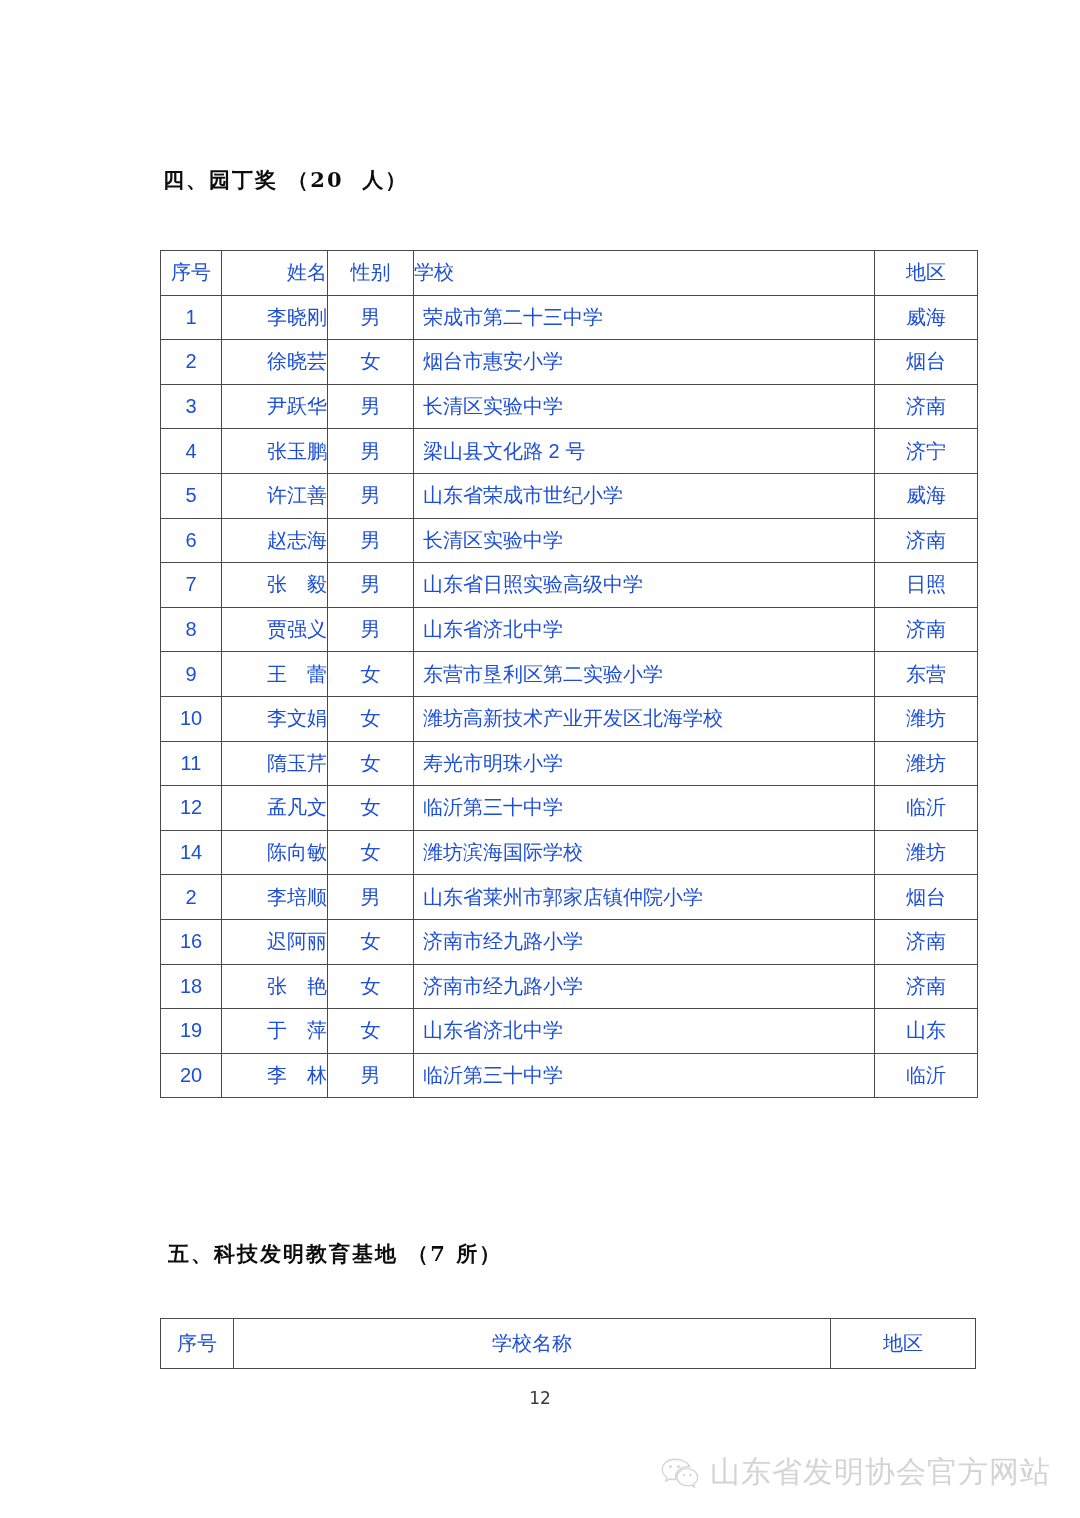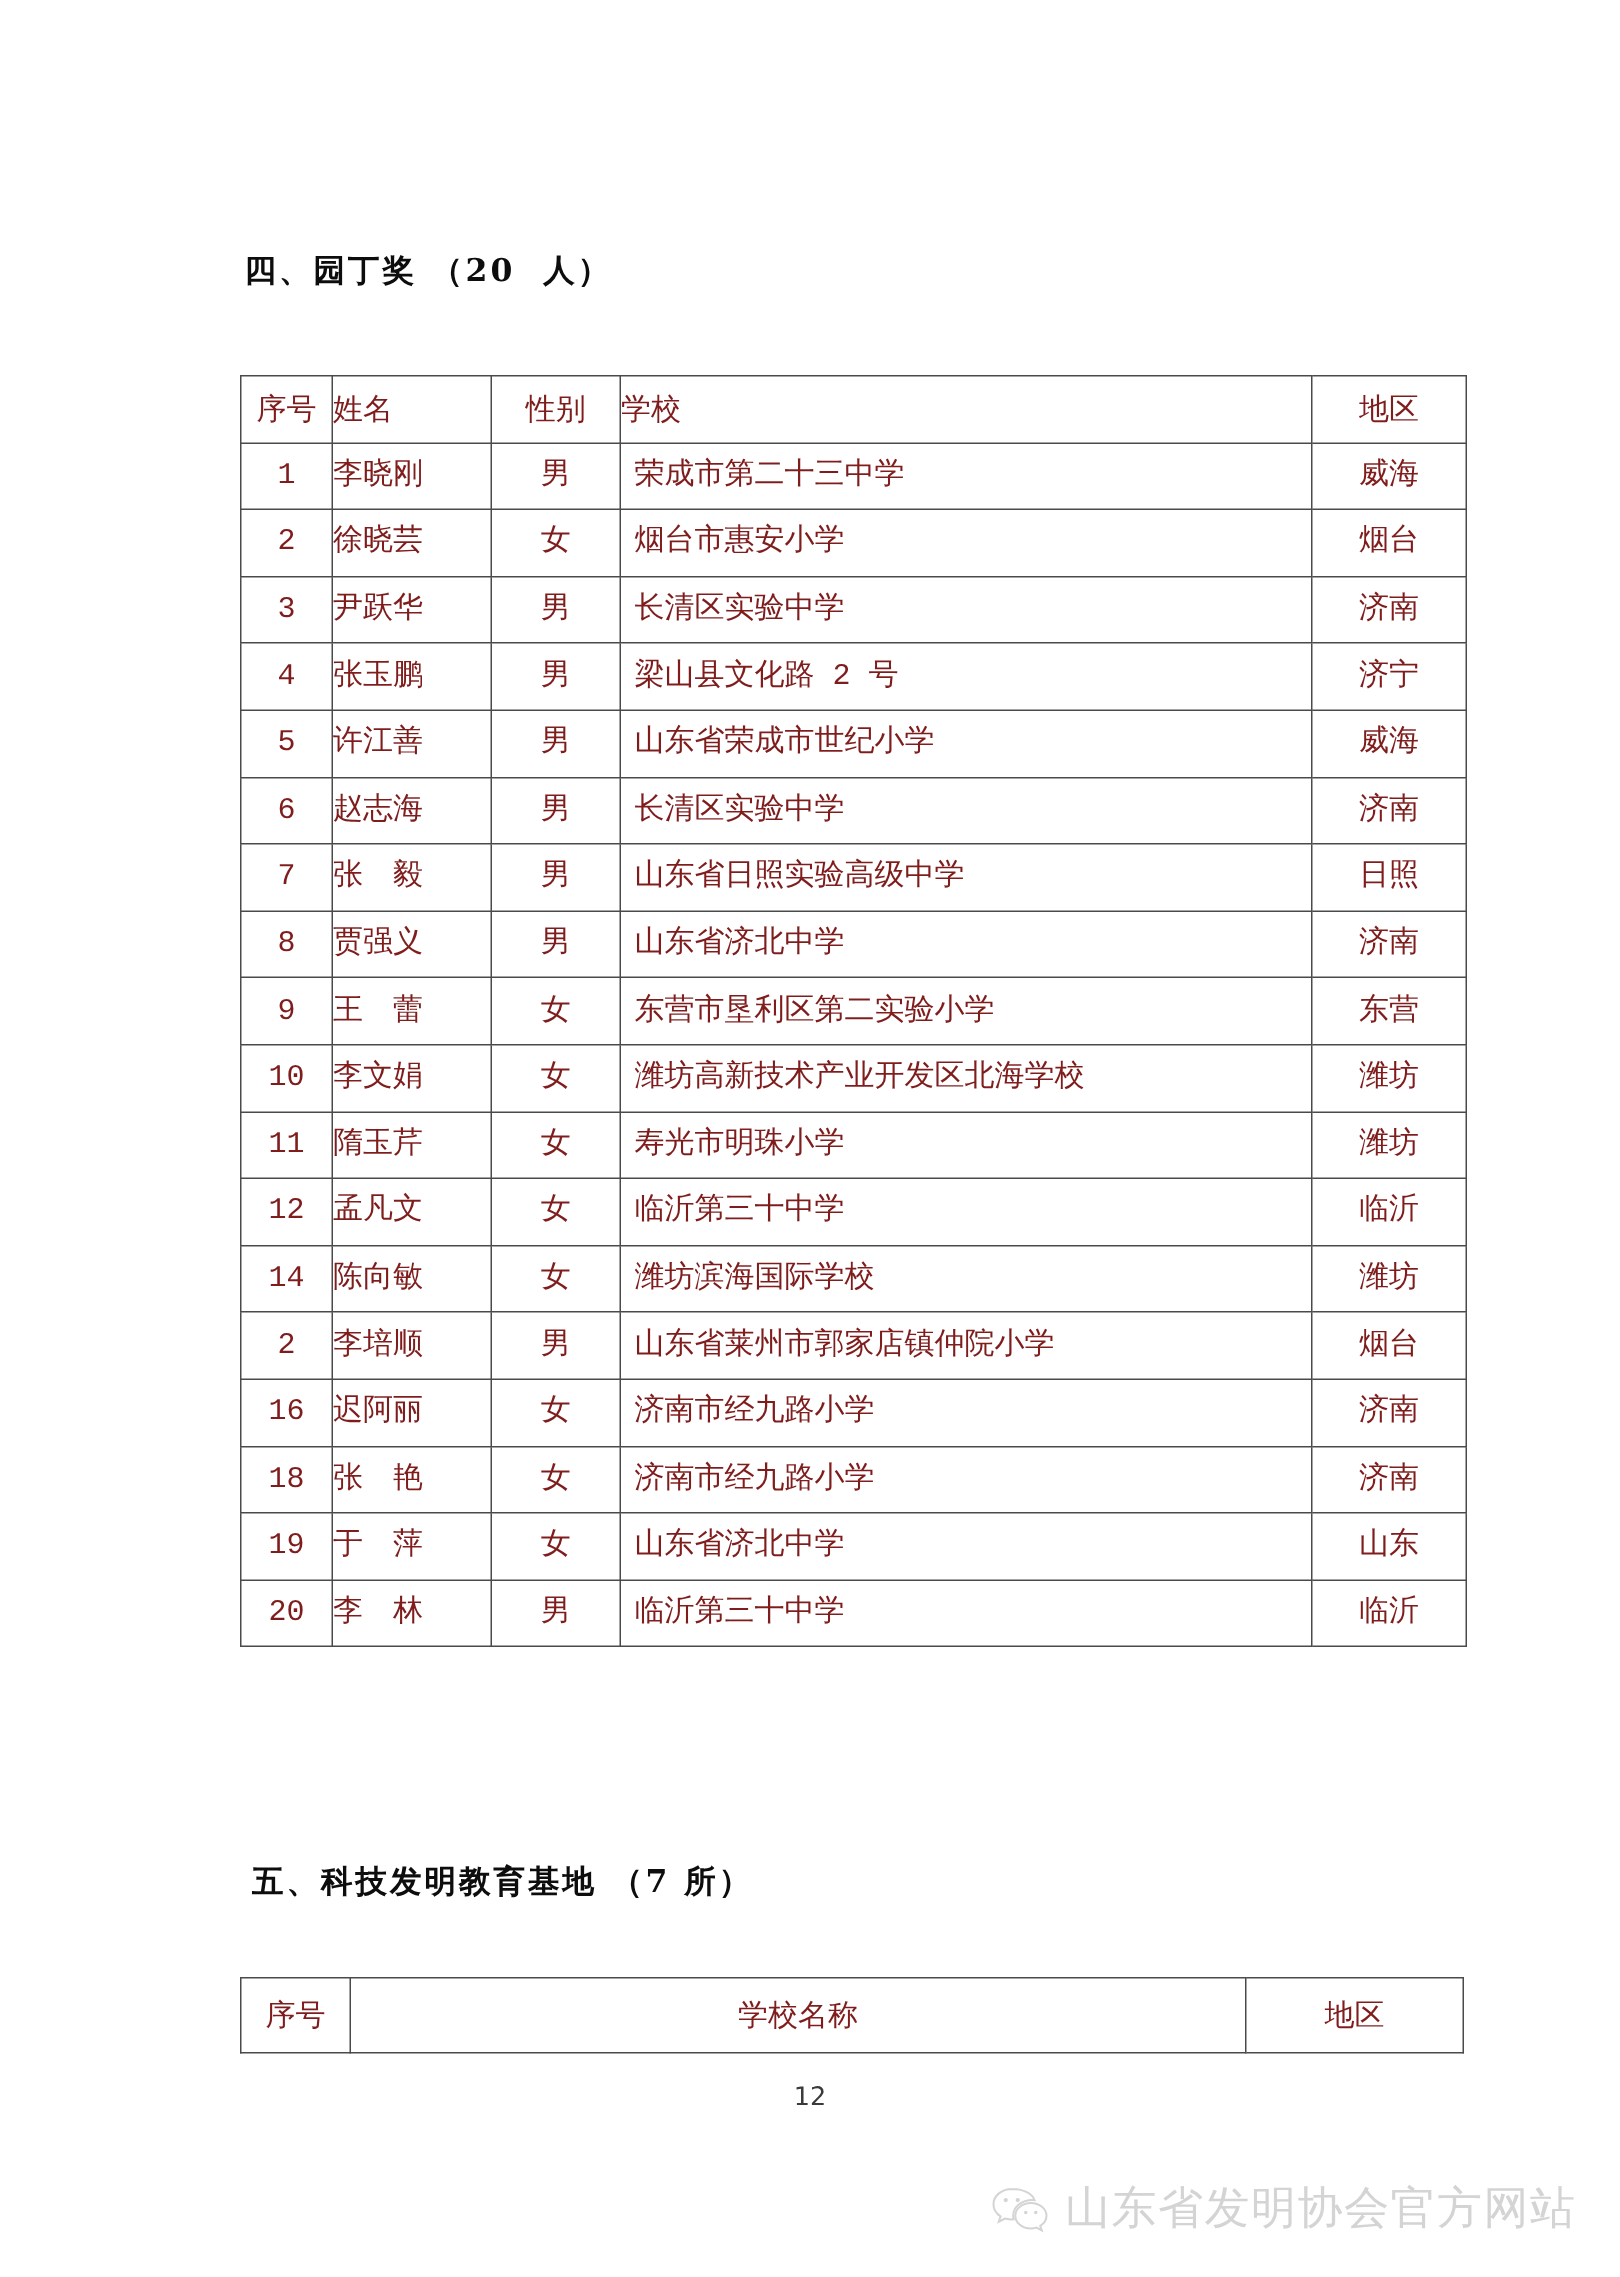--- a/index.html
+++ b/index.html
@@ -33,39 +33,39 @@
     white-space: pre;
   }
   #heading-four { left: 163px; top: 166px; }
   #heading-five { left: 168px; top: 1240px; }
 
   
   .doc-table {
     position: absolute;
     border-collapse: collapse;
     table-layout: fixed;
-    font-family: Liberation Mono, monospace;
+    font-family: Liberation Sans, sans-serif;
     font-size: 20px;
-    color: #7f1d1d;
+    color: #1d4ed8;
     background: #fff;
   }
   .doc-table td, .doc-table th {
     border: 1.6px solid #4a4a4a;
     padding: 0;
     font-weight: normal;
     background: #fff;
   }
 
   #table-gardener {
     left: 160px;
     top: 250px;
     width: 812px;
   }
   #table-gardener .c-no     { width: 60px;  text-align: center; }
-  #table-gardener .c-name   { width: 105px; text-align: left; }
+  #table-gardener .c-name   { width: 105px; text-align: right; }
   #table-gardener .c-gender { width: 85px;  text-align: center; }
   #table-gardener .c-school { width: 460px; text-align: left; padding-left: 9px; }
   #table-gardener .c-region { width: 102px; text-align: center; }
   #table-gardener tr { height: 44.6px; }
   #table-gardener thead td { text-align: center; }
   #table-gardener thead td.c-school { padding-left: 0; }
 
   #table-base {
     left: 160px;
     top: 1318px;

